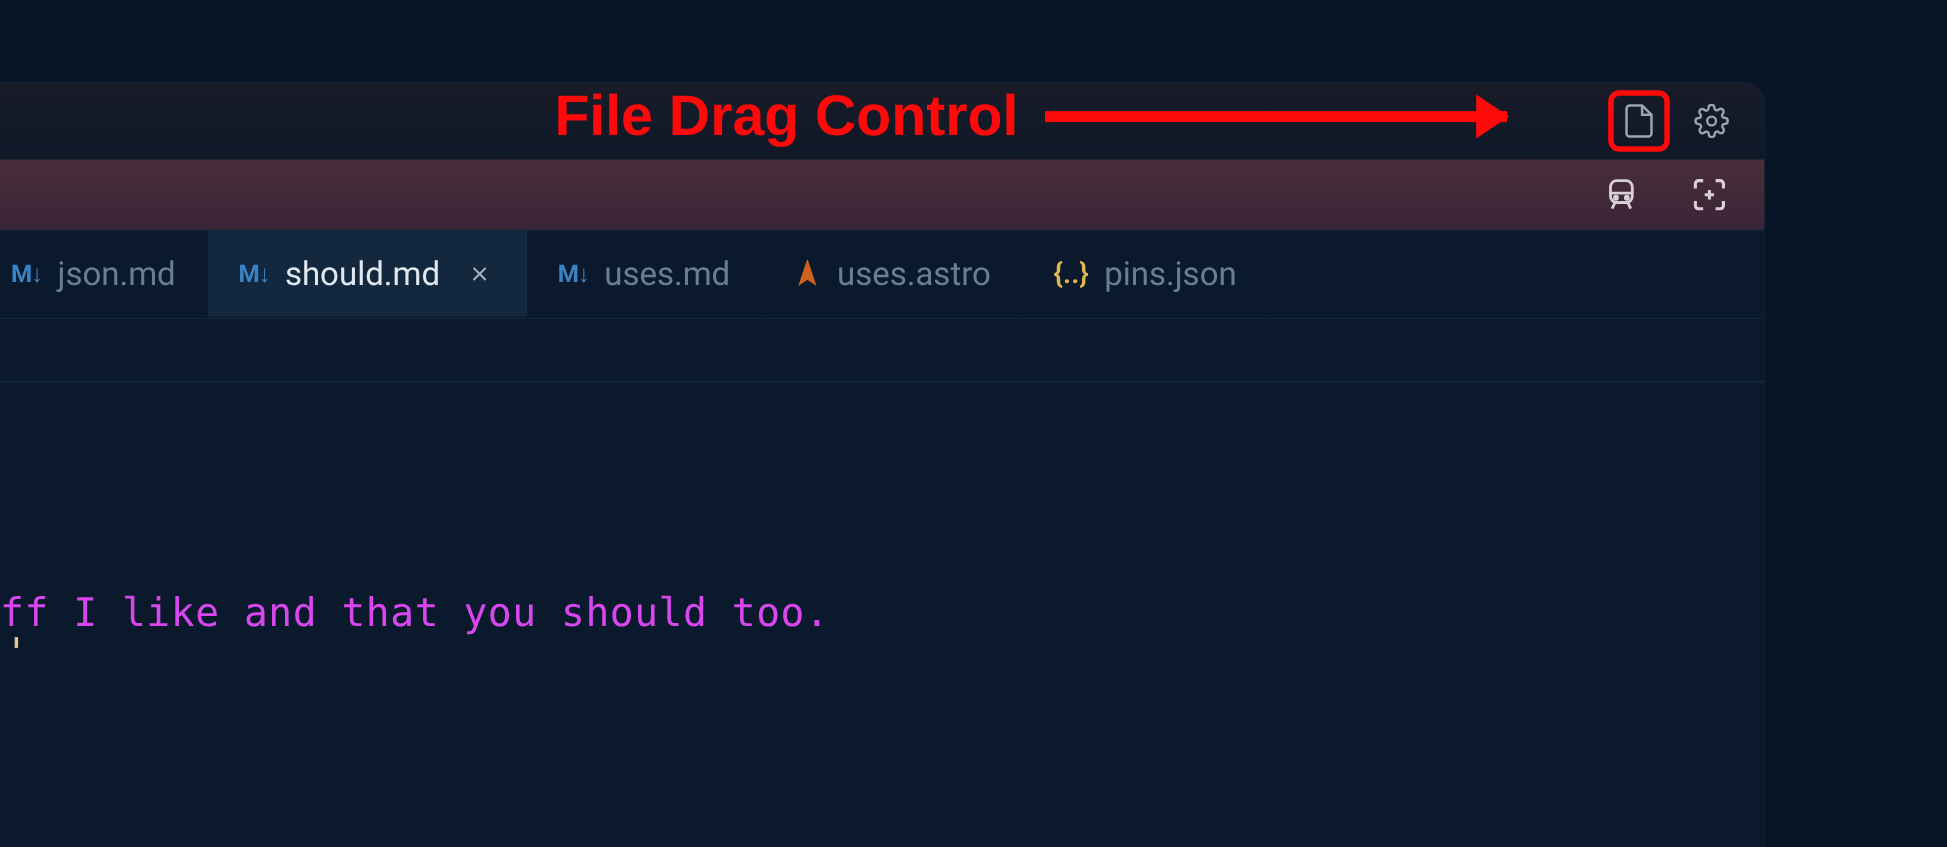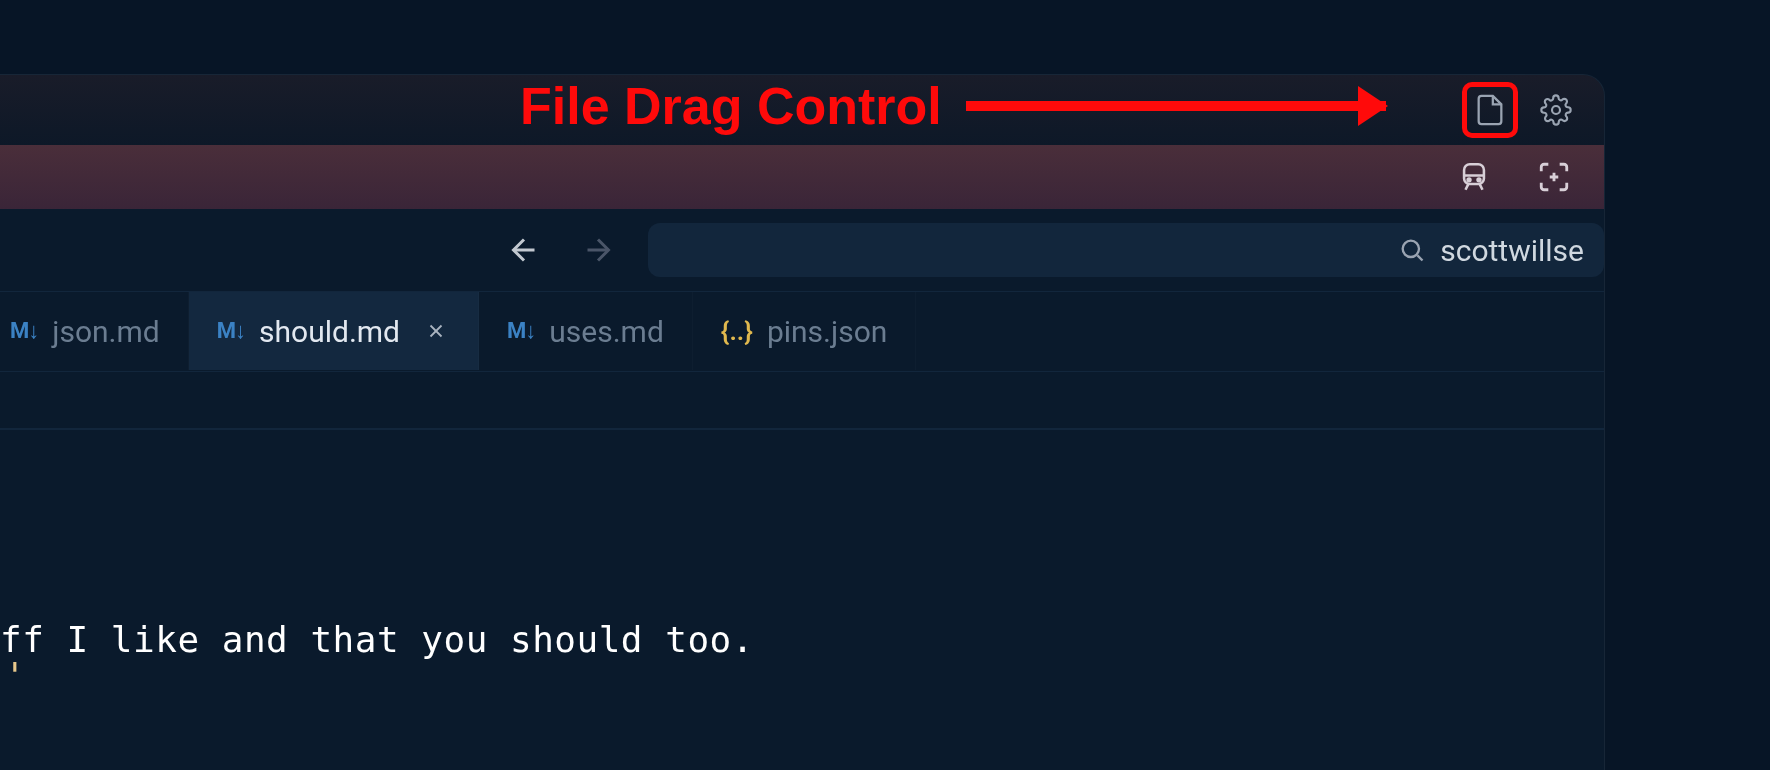--- a/index.html
+++ b/index.html
@@ -129,36 +129,36 @@
   .editor-divider {
     position: absolute; left: 0; right: 0; top: 56px;
     height: 2px; background: #12263c;
   }
   .code-line {
     position: absolute;
     left: 0;
     bottom: 110px;
     font-family: ui-monospace, "SF Mono", Menlo, Consolas, monospace;
     font-size: 36px;
-    color: #ffffff;
+    color: #d946ef;
     white-space: pre;
     letter-spacing: 0.5px;
   }
   .code-caret {
     position: absolute;
     left: 4px;
     bottom: 74px;
     font-family: ui-monospace, Menlo, monospace;
     font-size: 36px;
     color: #e8c88c;
   }
   .annotation {
     position: absolute;
     top: 76px;
-    left: 520px;
+    left: 504px;
     color: #ff0a0a;
     font-size: 52px;
     font-weight: 800;
     display: flex;
     align-items: center;
     gap: 24px;
     z-index: 50;
     font-family: Arial, sans-serif;
   }
   .annotation-arrow {
@@ -215,41 +215,20 @@
     </div>
     <div class="subtoolbar-icon">
       <svg width="34" height="34" viewBox="0 0 24 24" fill="none" stroke="currentColor" stroke-width="2">
         <path d="M3 8V5a2 2 0 0 1 2-2h3M21 8V5a2 2 0 0 0-2-2h-3M3 16v3a2 2 0 0 0 2 2h3M21 16v3a2 2 0 0 1-2 2h-3"></path>
         <line x1="12" y1="9" x2="12" y2="15"></line>
         <line x1="9" y1="12" x2="15" y2="12"></line>
       </svg>
     </div>
   </div>
 
-  <div class="nav-search-row">
-    <div class="nav-arrow">
-      <svg width="36" height="36" viewBox="0 0 24 24" fill="none" stroke="currentColor" stroke-width="2">
-        <line x1="19" y1="12" x2="5" y2="12"></line>
-          <polyline points="12 19 5 12 12 5"></polyline>
-      </svg>
-    </div>
-    <div class="nav-arrow fwd">
-      <svg width="36" height="36" viewBox="0 0 24 24" fill="none" stroke="currentColor" stroke-width="2">
-        <line x1="5" y1="12" x2="19" y2="12"></line>
-          <polyline points="12 5 19 12 12 19"></polyline>
-      </svg>
-    </div>
-    <div class="search-box">
-      <svg width="28" height="28" viewBox="0 0 24 24" fill="none" stroke="currentColor" stroke-width="2">
-        <circle cx="11" cy="11" r="7"></circle>
-          <line x1="21" y1="21" x2="16.65" y2="16.65"></line>
-      </svg>
-      <span>scottwillse</span>
-    </div>
-  </div>
 
   <div class="tab-strip">
     <div class="tab" style="padding-left:10px;">
       <span class="tab-icon md">M↓</span>
       <span>json.md</span>
     </div>
     <div class="tab active">
       <span class="tab-icon md">M↓</span>
       <span>should.md</span>
       <span class="close">
@@ -257,20 +236,28 @@
           <line x1="18" y1="6" x2="6" y2="18"></line>
             <line x1="6" y1="6" x2="18" y2="18"></line>
         </svg>
       </span>
     </div>
     <div class="tab">
       <span class="tab-icon md">M↓</span>
       <span>uses.md</span>
     </div>
     <div class="tab">
+      <span class="tab-icon astro">
+        <svg width="26" height="26" viewBox="0 0 24 24" fill="none" stroke="currentColor" stroke-width="1.8">
+          <path d="M12 2 L18 20 L12 16 L6 20 Z" fill="currentColor" opacity="0.85"></path>
+        </svg>
+      </span>
+      <span>uses.astro</span>
+    </div>
+    <div class="tab">
       <span class="tab-icon json">{..}</span>
       <span>pins.json</span>
     </div>
   </div>
 
   <div class="editor-area">
     <div class="editor-divider"></div>
     <div class="code-line">ff I like and that you should too.</div>
     <div class="code-caret">'</div>
   </div>

